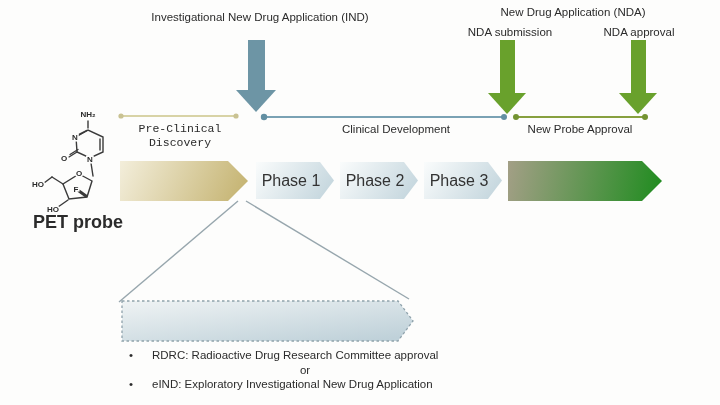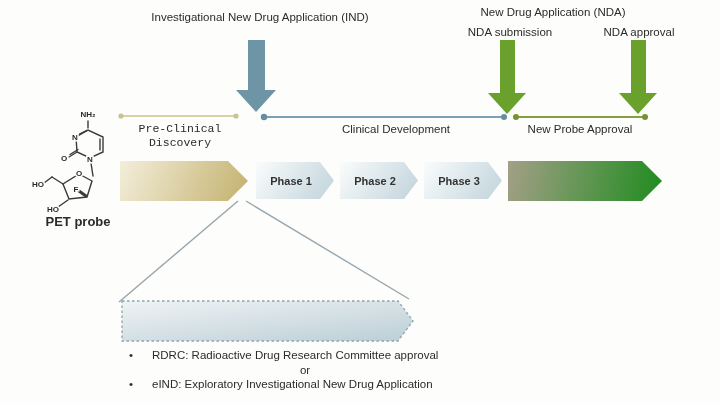--- a/index.html
+++ b/index.html
@@ -21,41 +21,41 @@
   .chev{position:absolute;display:flex;align-items:center;justify-content:center;}
   .tan-arrow{
     left:120px;top:161px;width:128px;height:40px;
     background:linear-gradient(115deg,#f3eedb,#c3b16d);
     clip-path:polygon(0 0, calc(100% - 20px) 0, 100% 50%, calc(100% - 20px) 100%, 0 100%);
   }
   .phase-chev{
     top:162px;width:78px;height:37px;
     background:linear-gradient(125deg,#fafcfc,#c0d3db);
     clip-path:polygon(0 0, calc(100% - 14px) 0, 100% 50%, calc(100% - 14px) 100%, 0 100%);
-    font-size:11px;font-weight:700;color:#333;padding-right:8px;box-sizing:border-box;
+    font-size:16px;font-weight:400;color:#333;padding-right:8px;box-sizing:border-box;
   }
   .green-arrow{
     left:508px;top:161px;width:154px;height:40px;
     background:linear-gradient(100deg,#a39f86,#1f8c1f);
     clip-path:polygon(0 0, calc(100% - 20px) 0, 100% 50%, calc(100% - 20px) 100%, 0 100%);
   }
   .bullets{position:absolute;left:110px;top:348px;width:390px;font-size:11.5px;color:#2b2b2b;}
   .bullet-row{display:flex;line-height:15px;}
   .bullet-dot{width:42px;text-align:center;flex:0 0 42px;}
   .or-row{text-align:center;line-height:14px;}
   svg{position:absolute;left:0;top:0;}
   svg text{font-family:"Liberation Sans", sans-serif;}
 </style>
 </head>
 <body>
 
 <div class="canvas">
 
   <div class="lbl" style="left:110px;top:10px;width:300px;">Investigational New Drug Application (IND)</div>
-  <div class="lbl" style="left:433px;top:5px;width:240px;">New Drug Application (NDA)</div>
+  <div class="lbl" style="left:453px;top:5px;width:240px;">New Drug Application (NDA)</div>
   <div class="lbl" style="left:450px;top:25px;width:120px;">NDA submission</div>
   <div class="lbl" style="left:583px;top:25px;width:112px;">NDA approval</div>
 
   <div class="down-arrow ind-arrow" style="left:236px;top:40px;width:40px;">
     <span class="shaft"></span>
     <span class="head"></span>
   </div>
   <div class="down-arrow nda-arrow" style="left:488px;top:40px;width:38px;">
     <span class="shaft"></span>
     <span class="head"></span>
@@ -140,21 +140,21 @@
   </div>
   <div class="chev phase-chev" style="left:340px;">
     <span>Phase 2</span>
   </div>
   <div class="chev phase-chev" style="left:424px;">
     <span>Phase 3</span>
   </div>
   <div class="chev green-arrow"></div>
 
 
-  <div class="lbl bold" style="left:28px;top:215px;width:100px;font-size:13px;">PET probe</div>
+  <div class="lbl bold" style="left:28px;top:215px;width:100px;font-size:18px;">PET probe</div>
 
   <div class="bullets">
     <div class="bullet-row">
       <span class="bullet-dot">•</span>
       <span>RDRC: Radioactive Drug Research Committee approval</span>
     </div>
     <div class="or-row">or</div>
     <div class="bullet-row">
       <span class="bullet-dot">•</span>
       <span>eIND: Exploratory Investigational New Drug Application</span>

